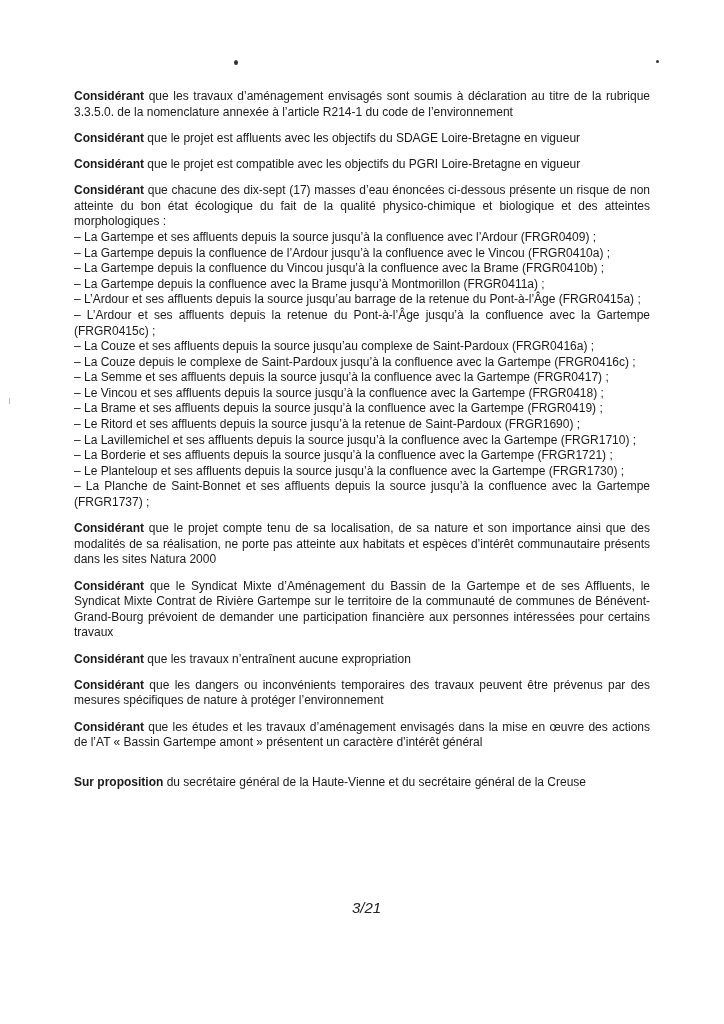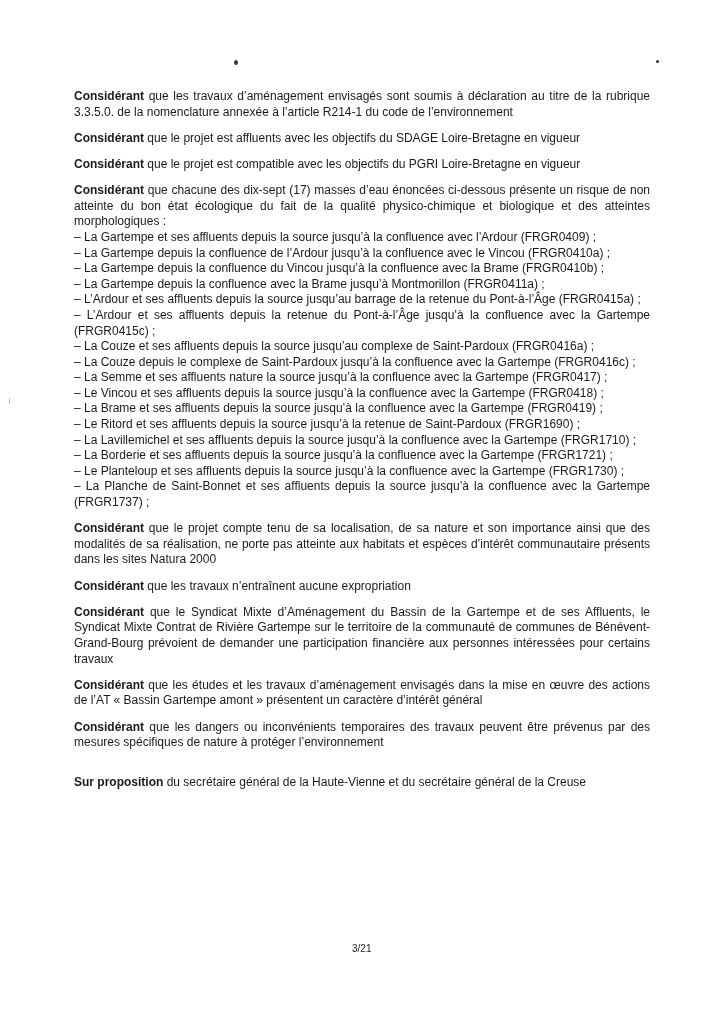--- a/index.html
+++ b/index.html
@@ -5,21 +5,21 @@
   html, body { margin: 0; padding: 0; background: #ffffff; }
   body { width: 724px; height: 1024px; position: relative; overflow: hidden;
          font-family: "Liberation Sans", "DejaVu Sans", sans-serif; color: #1a1a1a; }
   .page { position: absolute; left: 74px; top: 89px; width: 576px; font-size: 12px; line-height: 15.6px; }
   .para { margin: 0 0 10.6px 0; text-align: justify; }
   .para.gap-lg { margin-top: 24px; }
   .para b { font-weight: bold; }
   .list { margin: 0; padding: 0; list-style: none; }
   .list li { margin: 0; }
   .speck { position: absolute; background: #333; border-radius: 50%; }
-  .page-num { position: absolute; left: 352px; top: 943px; font-size: 10px; color: #222; }
+  .page-num { position: absolute; left: 352px; top: 899px; font-size: 15px; color: #222; font-style: italic; }
   .mark-left { position: absolute; left: 9px; top: 398px; width: 1px; height: 6px; background: #bbb; }
 </style>
 </head>
 <body>
 
 <span class="speck" style="left:234px;top:60px;width:4px;height:5px;"></span>
 <span class="speck" style="left:656px;top:60px;width:3px;height:3px;"></span>
 <span class="mark-left"></span>
 
 <div class="page">
@@ -42,49 +42,49 @@
     </div>
     <ul class="list">
       <li>– La Gartempe et ses affluents depuis la source jusqu’à la confluence avec l’Ardour (FRGR0409) ;</li>
       <li>– La Gartempe depuis la confluence de l’Ardour jusqu’à la confluence avec le Vincou (FRGR0410a) ;</li>
       <li>– La Gartempe depuis la confluence du Vincou jusqu’à la confluence avec la Brame (FRGR0410b) ;</li>
       <li>– La Gartempe depuis la confluence avec la Brame jusqu’à Montmorillon (FRGR0411a) ;</li>
       <li style="text-align:justify;">– L’Ardour et ses affluents depuis la source jusqu’au barrage de la retenue du Pont-à-l’Âge (FRGR0415a) ;</li>
       <li style="text-align:justify;">– L’Ardour et ses affluents depuis la retenue du Pont-à-l’Âge jusqu’à la confluence avec la Gartempe (FRGR0415c) ;</li>
       <li>– La Couze et ses affluents depuis la source jusqu’au complexe de Saint-Pardoux (FRGR0416a) ;</li>
       <li>– La Couze depuis le complexe de Saint-Pardoux jusqu’à la confluence avec la Gartempe (FRGR0416c) ;</li>
-      <li>– La Semme et ses affluents nature la source jusqu’à la confluence avec la Gartempe (FRGR0417) ;</li>
+      <li>– La Semme et ses affluents depuis la source jusqu’à la confluence avec la Gartempe (FRGR0417) ;</li>
       <li>– Le Vincou et ses affluents depuis la source jusqu’à la confluence avec la Gartempe (FRGR0418) ;</li>
       <li>– La Brame et ses affluents depuis la source jusqu’à la confluence avec la Gartempe (FRGR0419) ;</li>
       <li>– Le Ritord et ses affluents depuis la source jusqu’à la retenue de Saint-Pardoux (FRGR1690) ;</li>
       <li>– La Lavillemichel et ses affluents depuis la source jusqu’à la confluence avec la Gartempe (FRGR1710) ;</li>
       <li>– La Borderie et ses affluents depuis la source jusqu’à la confluence avec la Gartempe (FRGR1721) ;</li>
       <li>– Le Planteloup et ses affluents depuis la source jusqu’à la confluence avec la Gartempe (FRGR1730) ;</li>
       <li style="text-align:justify;">– La Planche de Saint-Bonnet et ses affluents depuis la source jusqu’à la confluence avec la Gartempe (FRGR1737) ;</li>
     </ul>
   </div>
 
   <p class="para">
     <b>Considérant</b><span> que le projet compte tenu de sa localisation, de sa nature et son importance ainsi que des modalités de sa réalisation, ne porte pas atteinte aux habitats et espèces d’intérêt communautaire présents dans les sites Natura 2000</span>
   </p>
 
   <p class="para">
+    <b>Considérant</b><span> que le Syndicat Mixte d’Aménagement du Bassin de la Gartempe et de ses Affluents, le Syndicat Mixte Contrat de Rivière Gartempe sur le territoire de la communauté de communes de Bénévent-Grand-Bourg prévoient de demander une participation financière aux personnes intéressées pour certains travaux</span>
+  </p>
+
+  <p class="para">
     <b>Considérant</b><span> que les travaux n’entraînent aucune expropriation</span>
   </p>
 
   <p class="para">
-    <b>Considérant</b><span> que le Syndicat Mixte d’Aménagement du Bassin de la Gartempe et de ses Affluents, le Syndicat Mixte Contrat de Rivière Gartempe sur le territoire de la communauté de communes de Bénévent-Grand-Bourg prévoient de demander une participation financière aux personnes intéressées pour certains travaux</span>
+    <b>Considérant</b><span> que les dangers ou inconvénients temporaires des travaux peuvent être prévenus par des mesures spécifiques de nature à protéger l’environnement</span>
   </p>
 
   <p class="para">
     <b>Considérant</b><span> que les études et les travaux d’aménagement envisagés dans la mise en œuvre des actions de l’AT « Bassin Gartempe amont » présentent un caractère d’intérêt général</span>
-  </p>
-
-  <p class="para">
-    <b>Considérant</b><span> que les dangers ou inconvénients temporaires des travaux peuvent être prévenus par des mesures spécifiques de nature à protéger l’environnement</span>
   </p>
 
   <p class="para gap-lg">
     <b>Sur proposition</b><span> du secrétaire général de la Haute-Vienne et du secrétaire général de la Creuse</span>
   </p>
 
 </div>
 
 <div class="page-num">3/21</div>
 

